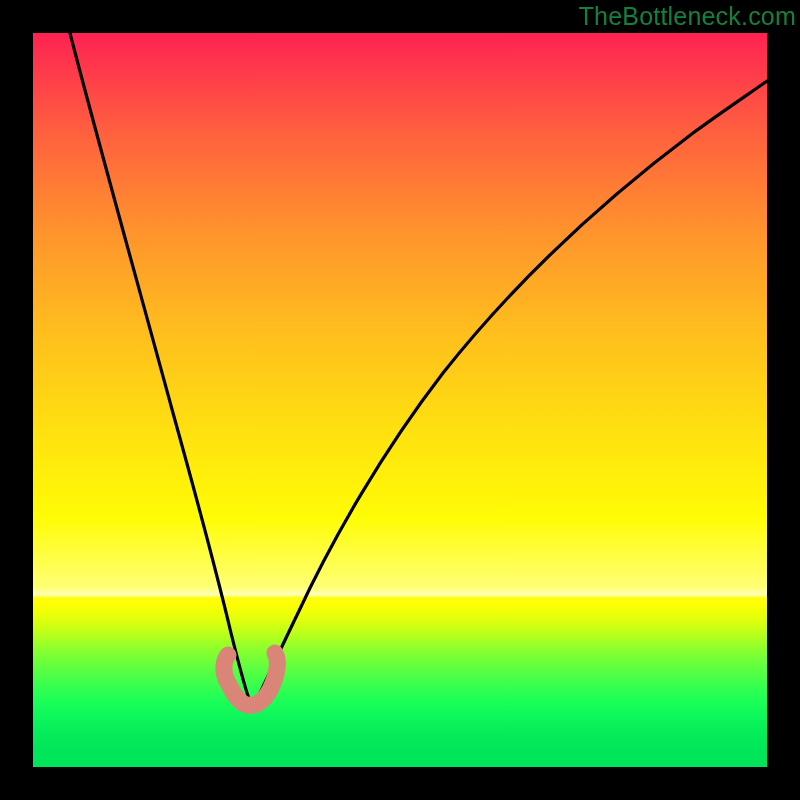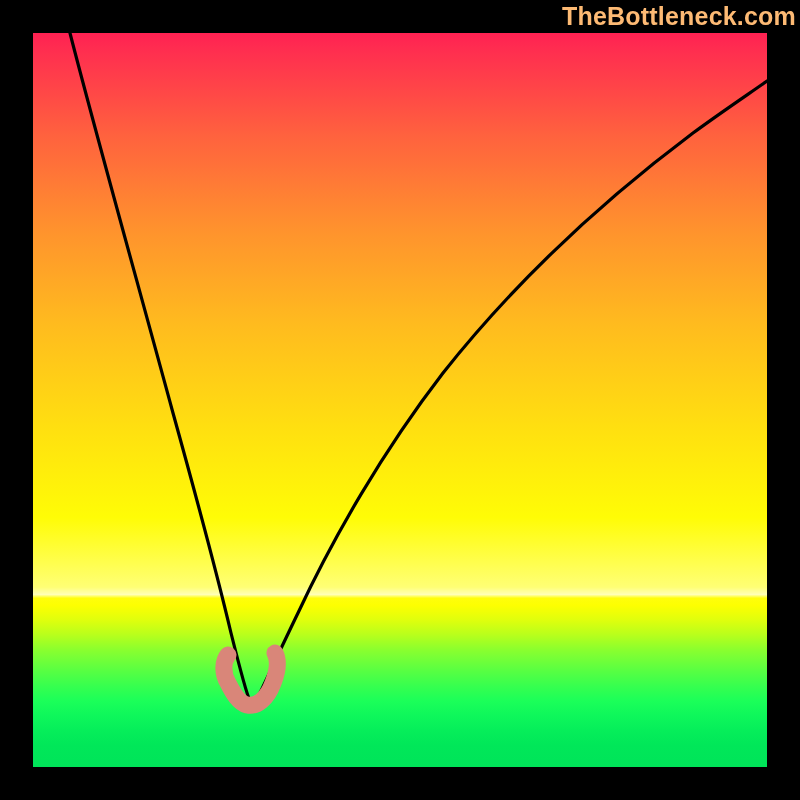--- a/index.html
+++ b/index.html
@@ -60,23 +60,23 @@
     position: absolute;
     inset: 0;
     width: 100%;
     height: 100%;
   }
   .watermark {
     position: absolute;
     top: 2px;
     right: 4px;
     font-size: 25px;
-    color: #fdba74;
+    color: #15803d;
     letter-spacing: 0.2px;
-    font-weight: bold;
+    font-weight: normal;
   }
 </style>
 </head>
 <body>
 
 <div class="frame">
 
   <div class="watermark">TheBottleneck.com</div>
 
   <div class="plot-area">

